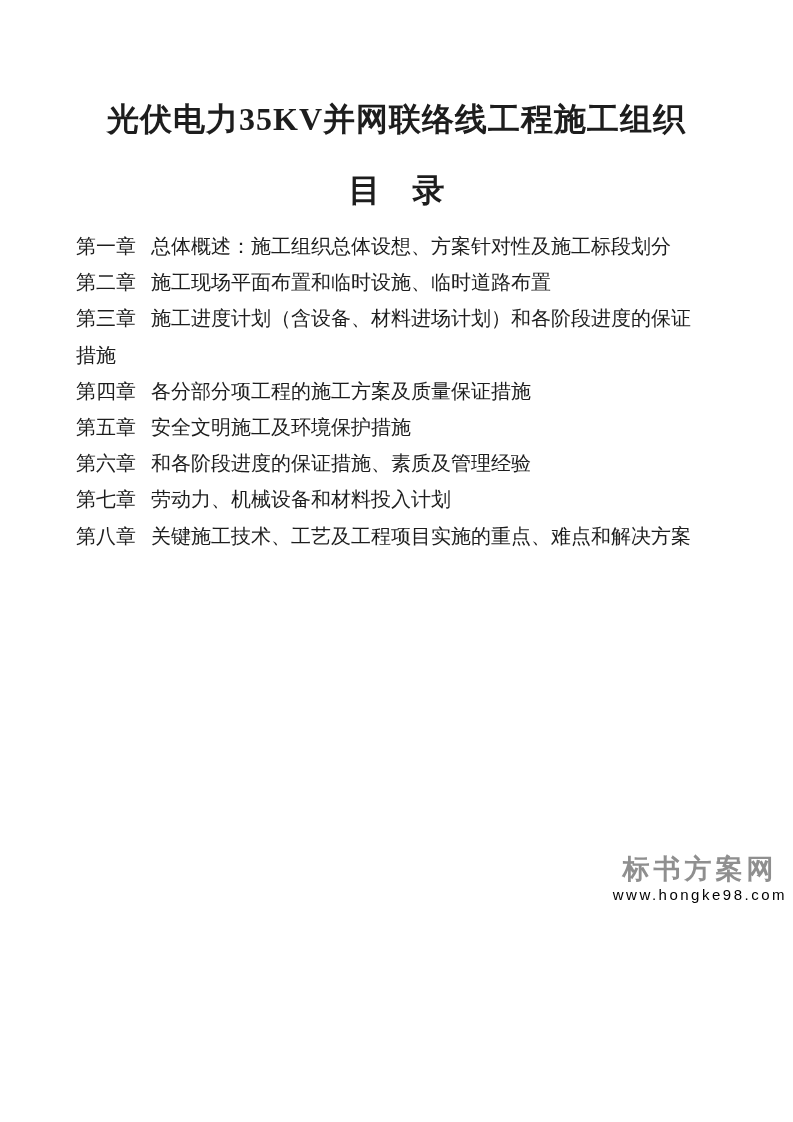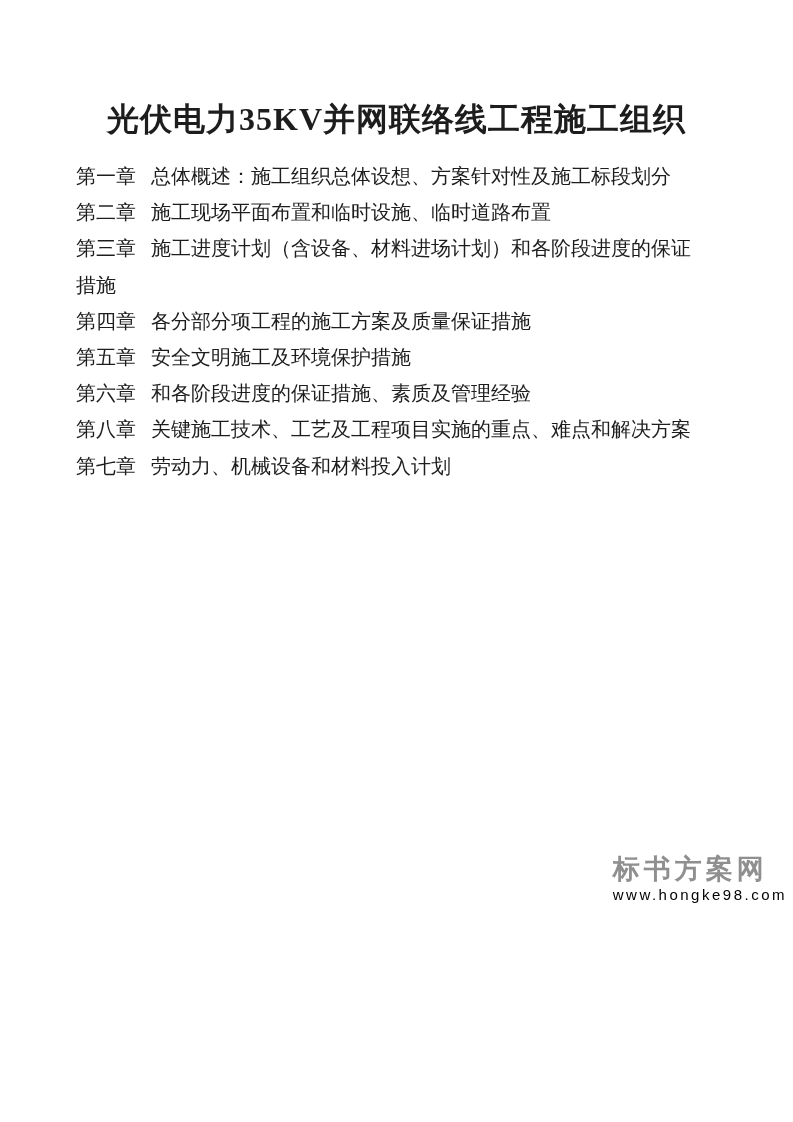--- a/index.html
+++ b/index.html
@@ -45,21 +45,21 @@
     padding: 0;
     text-align: left;
   }
   .toc-entry .chap {
     margin-right: 15px;
   }
   .watermark {
     position: absolute;
     right: 6px;
     bottom: 8px;
-    text-align: left;
+    text-align: center;
     font-family: "Liberation Sans", "DejaVu Sans", sans-serif;
     line-height: 1;
   }
   .watermark .wm-name {
     display: block;
     font-size: 27px;
     font-weight: bold;
     color: #8f8f8f;
     letter-spacing: 4px;
     margin-bottom: 4px;
@@ -73,30 +73,31 @@
 </style>
 </head>
 <body>
 
 <div class="page">
 
   <h1 class="doc-title">
     <span class="title-line">光伏电力35KV并网联络线工程施工组织</span>
   </h1>
 
+  <h2 class="toc-heading">目　录</h2>
 
   <div class="toc-list">
     <p class="toc-entry"><span class="chap">第一章</span><span class="ttl">总体概述：施工组织总体设想、方案针对性及施工标段划分</span></p>
     <p class="toc-entry"><span class="chap">第二章</span><span class="ttl">施工现场平面布置和临时设施、临时道路布置</span></p>
     <p class="toc-entry"><span class="chap">第三章</span><span class="ttl">施工进度计划（含设备、材料进场计划）和各阶段进度的保证措施</span></p>
     <p class="toc-entry"><span class="chap">第四章</span><span class="ttl">各分部分项工程的施工方案及质量保证措施</span></p>
     <p class="toc-entry"><span class="chap">第五章</span><span class="ttl">安全文明施工及环境保护措施</span></p>
     <p class="toc-entry"><span class="chap">第六章</span><span class="ttl">和各阶段进度的保证措施、素质及管理经验</span></p>
+    <p class="toc-entry"><span class="chap">第七章</span><span class="ttl">劳动力、机械设备和材料投入计划</span></p>
     <p class="toc-entry"><span class="chap">第八章</span><span class="ttl">关键施工技术、工艺及工程项目实施的重点、难点和解决方案</span></p>
-    <p class="toc-entry"><span class="chap">第七章</span><span class="ttl">劳动力、机械设备和材料投入计划</span></p>
   </div>
 
   <div class="watermark">
     <span class="wm-name">标书方案网</span>
     <span class="wm-url">www.hongke98.com</span>
   </div>
 
 </div>
 
 </body></html>

